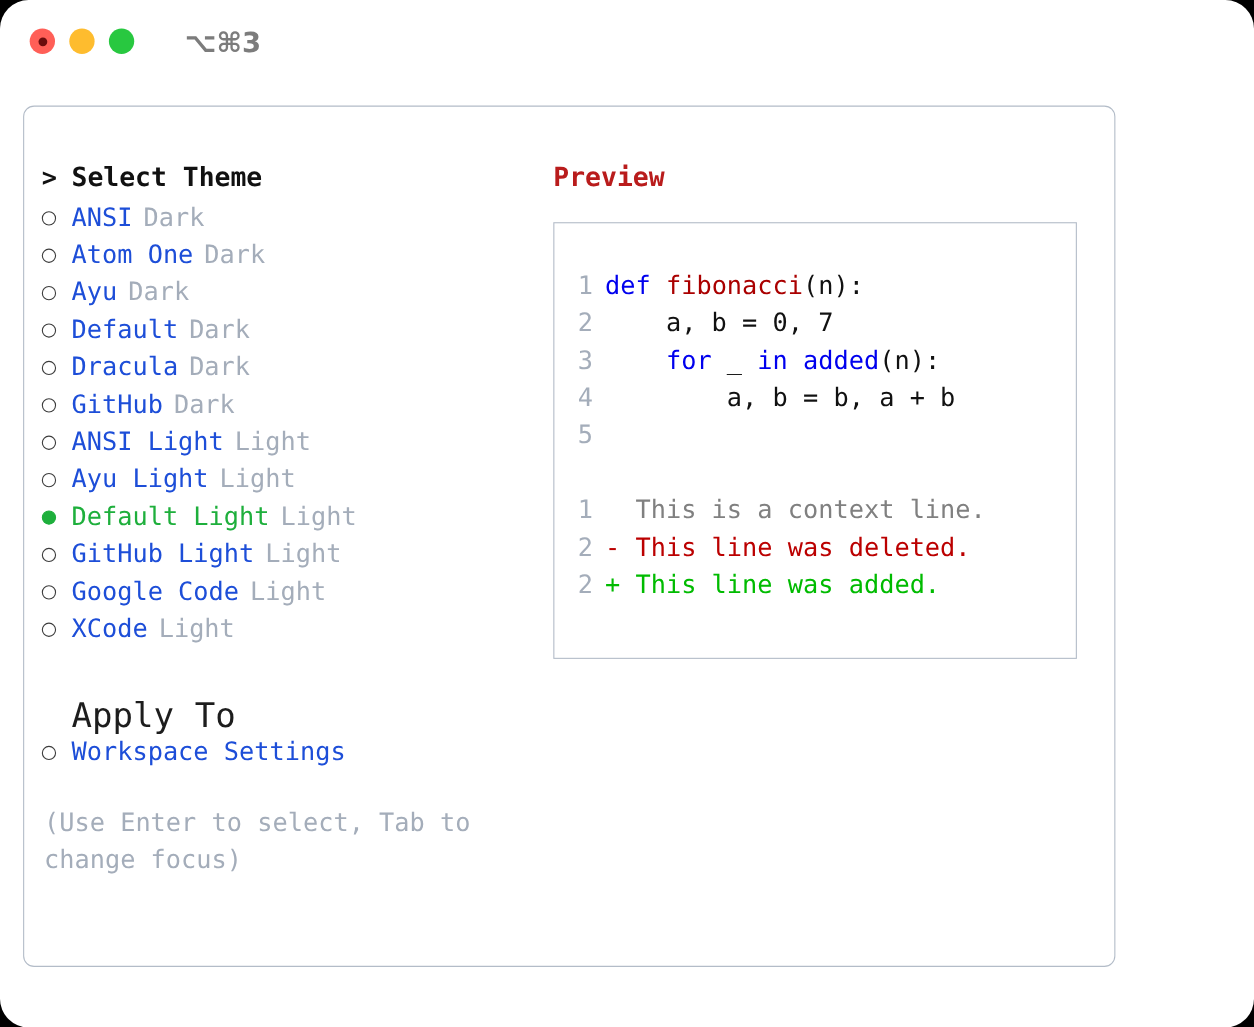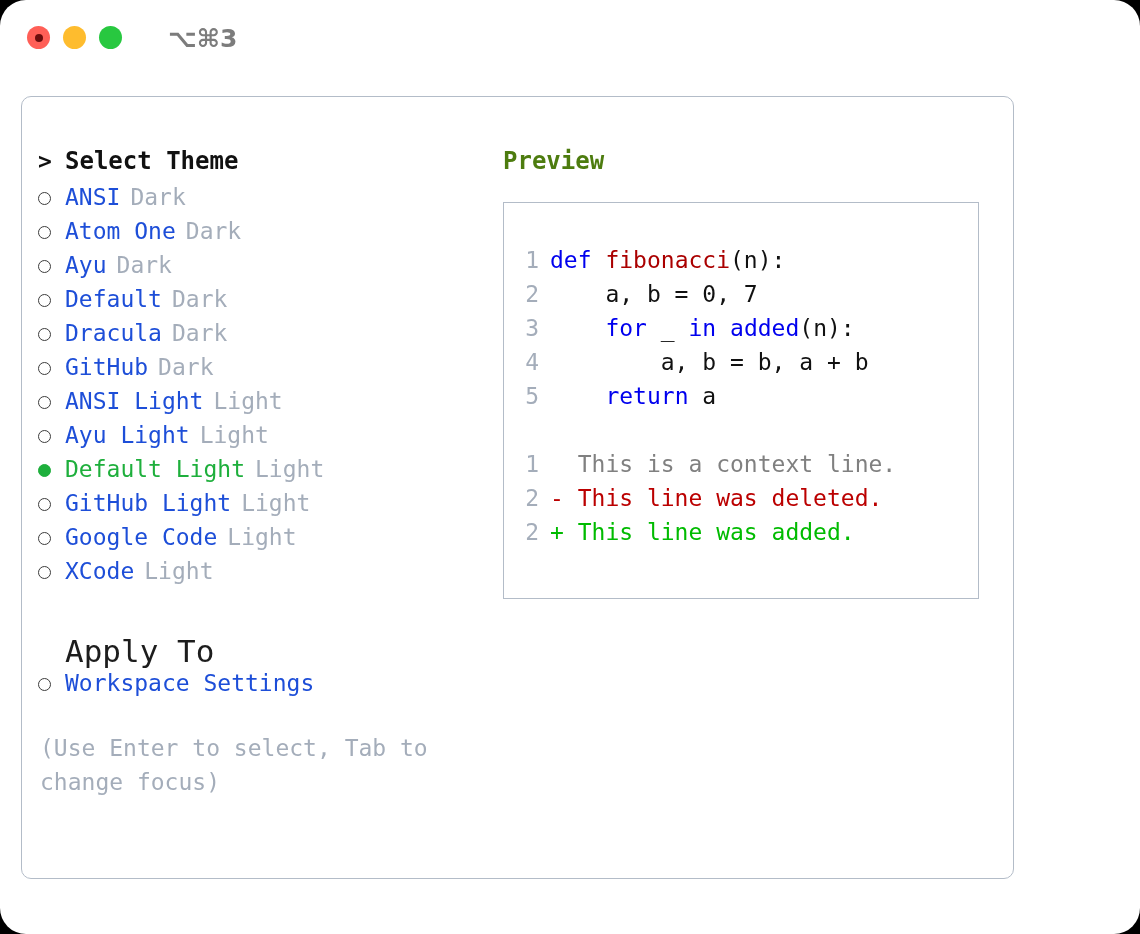--- a/index.html
+++ b/index.html
@@ -159,21 +159,21 @@
     font-size: 23px;
     line-height: 34px;
     width: 420px;
     padding-left: 2px;
   }
 
   
   .preview-title {
     font-size: 24px;
     font-weight: bold;
-    color: #4d7c0f;
+    color: #b91c1c;
     margin-left: 2px;
   }
   .code-box {
     margin-top: 27px;
     margin-left: 2px;
     width: 476px;
     height: 397px;
     border: 1.5px solid #b3bcc8;
     box-sizing: border-box;
     background: #ffffff;
@@ -338,21 +338,21 @@
 
     <div class="right-col">
       <div class="preview-title">Preview</div>
 
       <div class="code-box">
         <div id="code-lines">
             <div class="code-line"><span class="lineno">1</span><span class="codetext"><span class="tok-kw">def </span><span class="tok-fn">fibonacci</span><span class="tok-plain">(n):</span></span></div>
             <div class="code-line"><span class="lineno">2</span><span class="codetext"><span class="tok-plain">    a, b = 0, 7</span></span></div>
             <div class="code-line"><span class="lineno">3</span><span class="codetext"><span class="tok-plain">    </span><span class="tok-kw">for</span><span class="tok-plain"> _ </span><span class="tok-kw">in</span><span class="tok-plain"> </span><span class="tok-kw">added</span><span class="tok-plain">(n):</span></span></div>
             <div class="code-line"><span class="lineno">4</span><span class="codetext"><span class="tok-plain">        a, b = b, a + b</span></span></div>
-            <div class="code-line"><span class="lineno">5</span><span class="codetext"><span class="tok-plain">    </span><span class="tok-kw">return</span><span class="tok-plain"> a</span></span></div>
+            <div class="code-line"><span class="lineno">5</span></div>
           </div>
         <div class="blank-line"></div>
         <div id="diff-lines">
             <div class="code-line"><span class="lineno">1</span><span class="diff-ctx">  This is a context line.</span></div>
             <div class="code-line"><span class="lineno">2</span><span class="diff-del">- This line was deleted.</span></div>
             <div class="code-line"><span class="lineno">2</span><span class="diff-add">+ This line was added.</span></div>
           </div>
       </div>
     </div>
 

